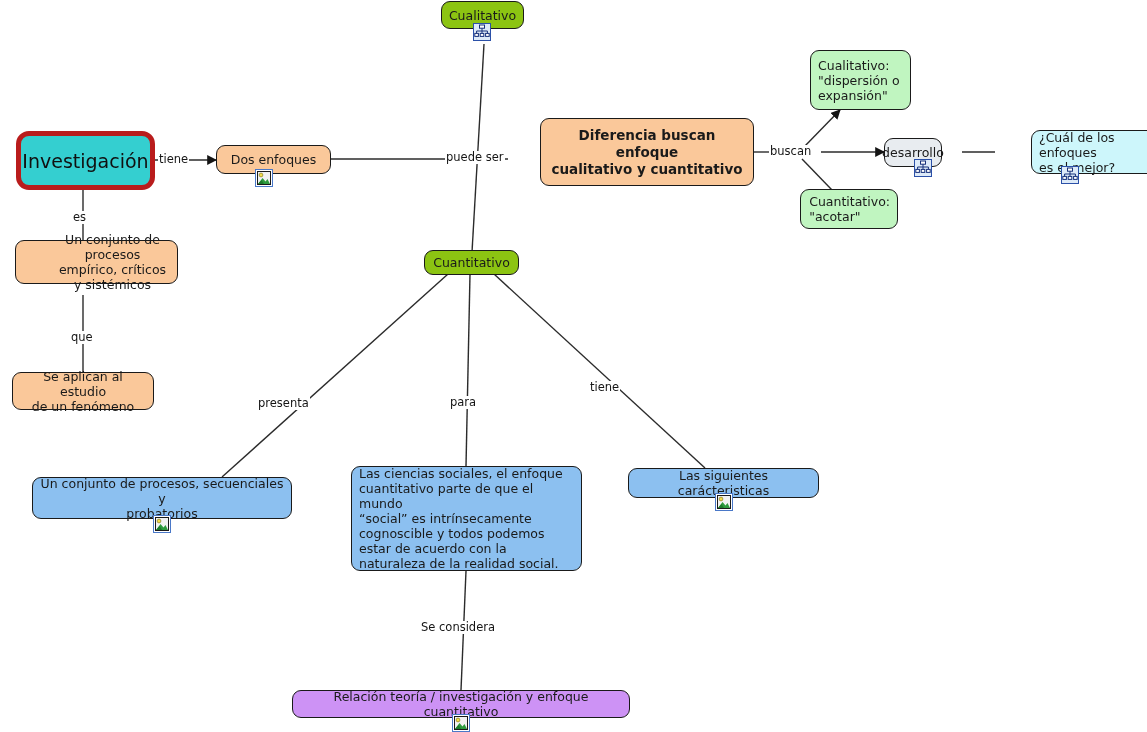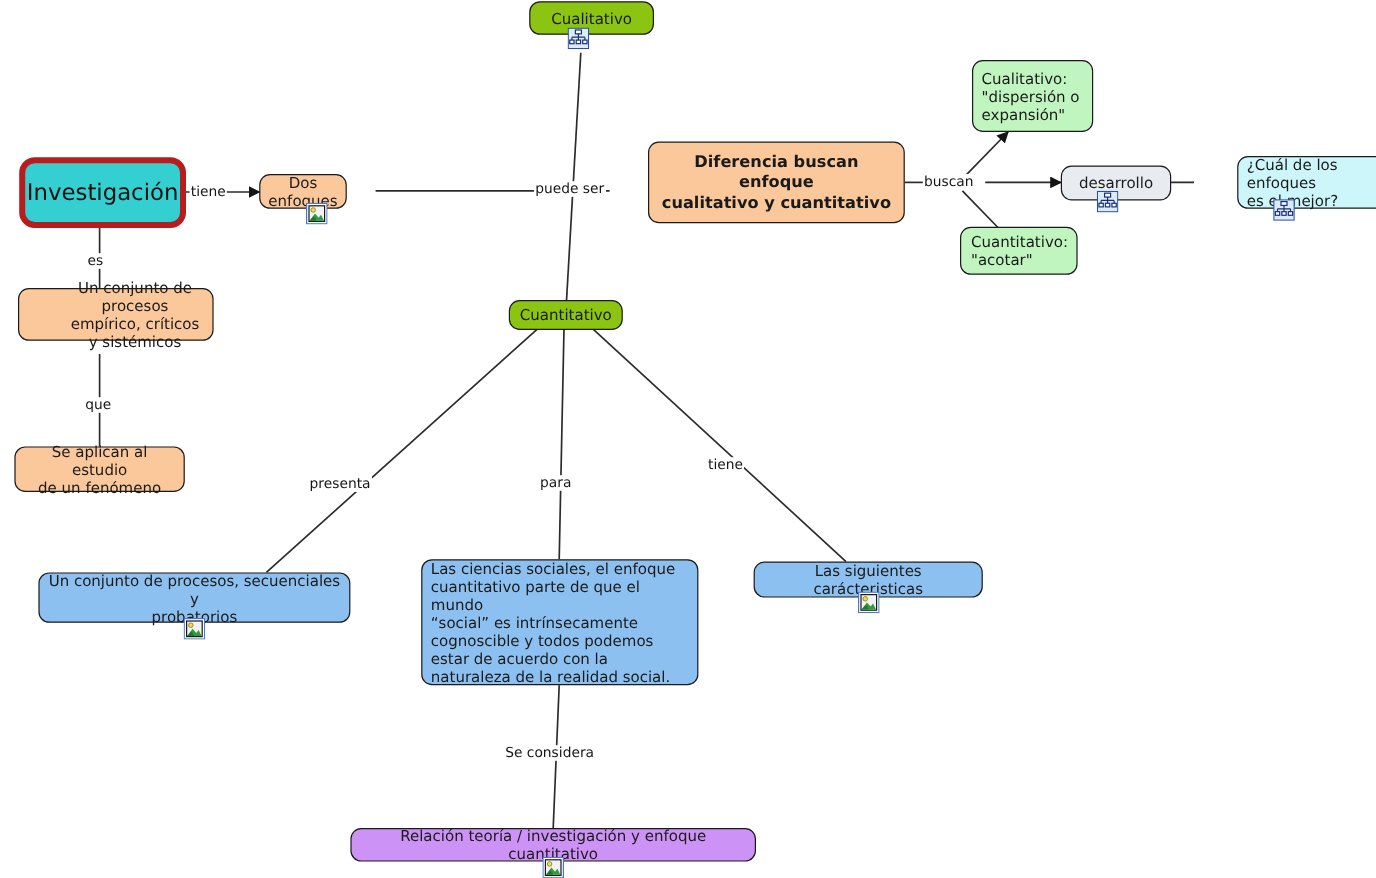--- a/index.html
+++ b/index.html
@@ -112,36 +112,36 @@
       <line x1="821" y1="152" x2="884" y2="152" marker-end="url(#arrow)"></line>
 
       <line x1="962" y1="152" x2="995" y2="152"></line>
     </g>
   </svg>
 
   <div class="node c-root" style="left:16px;top:131px;width:139px;height:59px;">
     <span>Investigación</span>
   </div>
 
-  <div class="node c-orange" style="left:216px;top:145px;width:73px;height:29px;text-align:center;">
+  <div class="node c-orange" style="left:216px;top:145px;width:115px;height:29px;text-align:center;">
     <span>Dos enfoques</span>
   </div>
 
   <div class="node c-orange" style="left:15px;top:240px;width:163px;height:44px;padding-left:39px;">
     <span>Un conjunto de procesos
 empírico, críticos
 y sistémicos</span>
   </div>
 
   <div class="node c-orange" style="left:12px;top:372px;width:142px;height:38px;">
     <span>Se aplican al estudio
 de un fenómeno</span>
   </div>
 
-  <div class="node c-green" style="left:441px;top:1px;width:104px;height:28px;">
+  <div class="node c-green" style="left:441px;top:1px;width:83px;height:28px;">
     <span>Cualitativo</span>
   </div>
 
   <div class="node c-green" style="left:424px;top:250px;width:95px;height:25px;">
     <span>Cuantitativo</span>
   </div>
 
   <div class="node c-orange bold" style="left:540px;top:118px;width:214px;height:68px;">
     <span>Diferencia buscan
 enfoque
@@ -152,21 +152,21 @@
     <span>Cualitativo:
 "dispersión o
 expansión"</span>
   </div>
 
   <div class="node c-lightgreen left" style="left:800px;top:189px;width:98px;height:40px;justify-content:flex-end;">
     <span>Cuantitativo:
 "acotar"</span>
   </div>
 
-  <div class="node c-gray" style="left:884px;top:138px;width:92px;height:29px;">
+  <div class="node c-gray" style="left:884px;top:138px;width:58px;height:29px;">
     <span>desarrollo</span>
   </div>
 
   <div class="node c-cyan left" style="left:995px;top:130px;width:150px;height:44px;">
     <span>¿Cuál de los enfoques
 es el mejor?</span>
   </div>
 
   <div class="node c-blue" style="left:32px;top:477px;width:260px;height:42px;">
     <span>Un conjunto de procesos, secuenciales y

